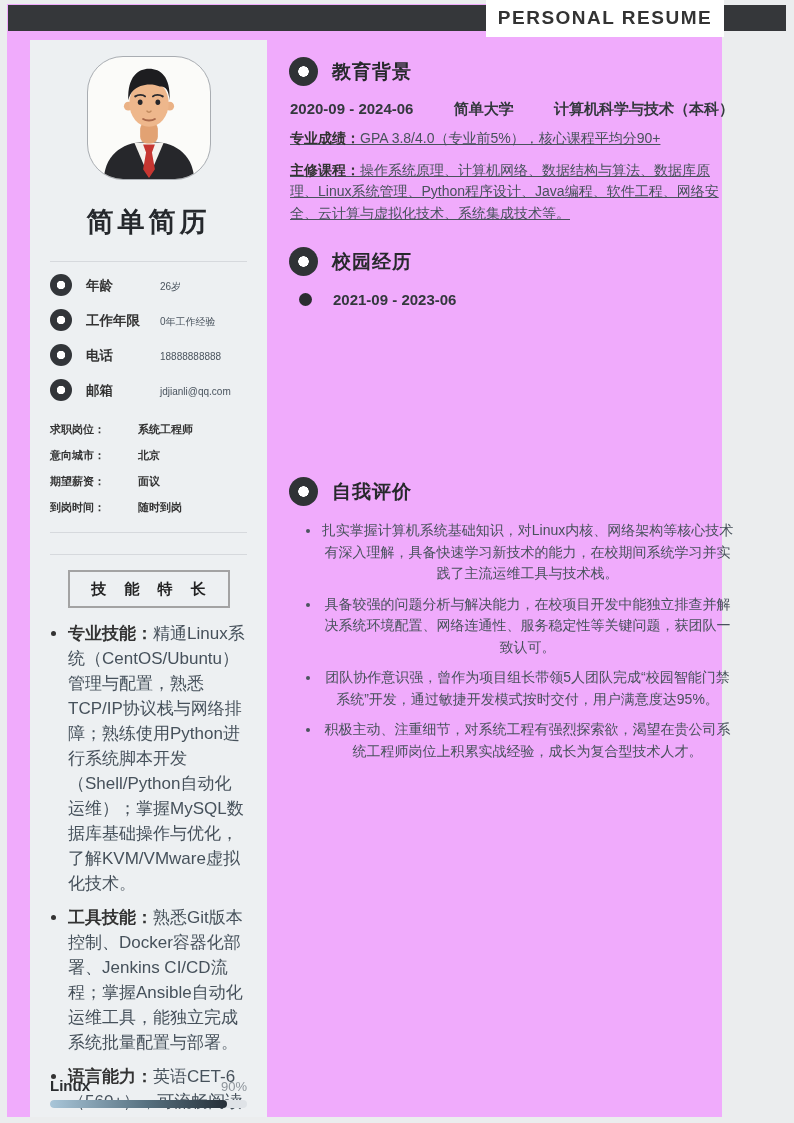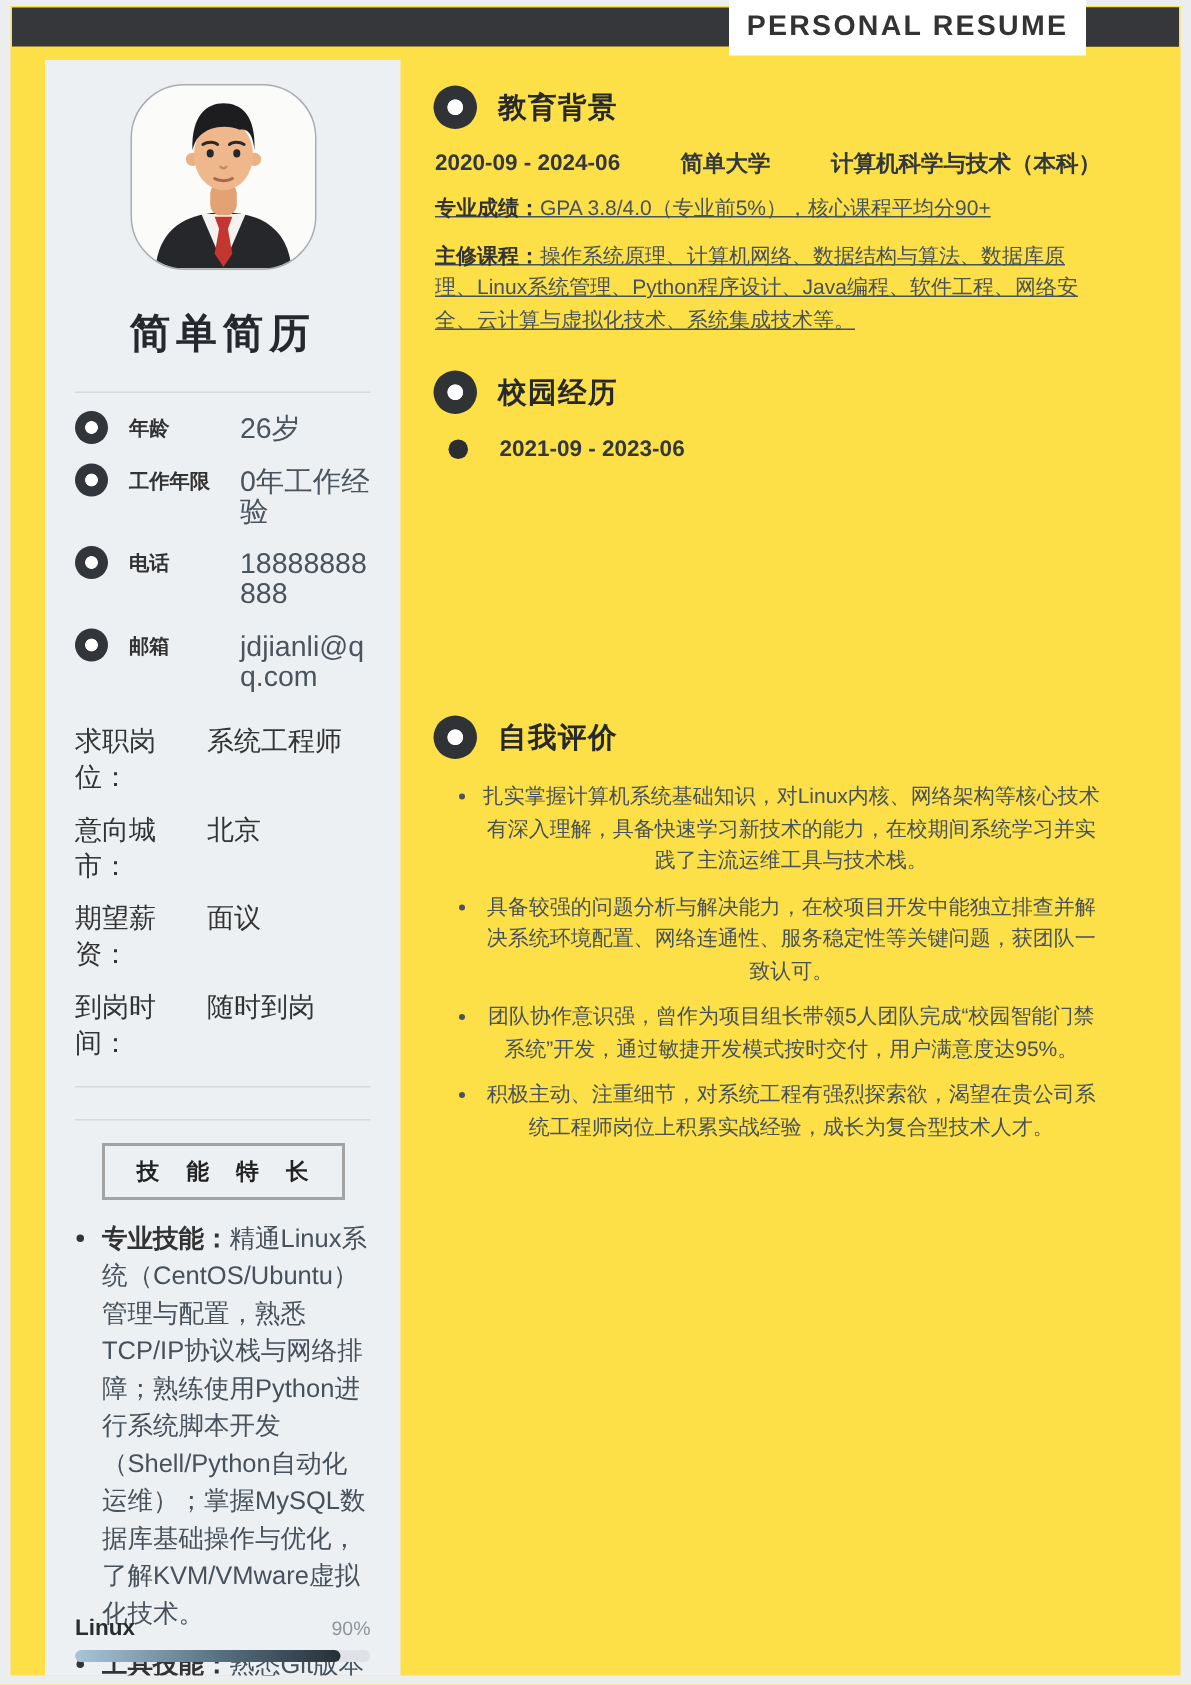--- a/index.html
+++ b/index.html
@@ -4,21 +4,21 @@
 <style>
   * { box-sizing: border-box; margin: 0; padding: 0; }
   html,body { width:794px; height:1123px; }
   body {
     position: relative;
     background: #ebedee;
     font-family: "Liberation Sans", "DejaVu Sans", sans-serif;
     color: #46515b;
     overflow: hidden;
   }
-  .page { position:absolute; left:7px; top:4px; width:780px; height:1113px; background:#fde047; }
+  .page { position:absolute; left:7px; top:4px; width:715px; height:1113px; background:#f0abfc; }
 
   
   .topbar { position:absolute; left:1px; top:1px; width:778px; height:26px; background:#35373a; display:flex; }
   .topbar-fill-left { flex:1; }
   .topbar-fill-right { width:62px; background:#35373a; }
   .topbar-title {
     width:238px; height:38px; margin-top:-6px; background:#fff;
     display:flex; align-items:center; justify-content:center;
     font-size:19px; font-weight:bold; letter-spacing:1.5px; color:#333;
   }
@@ -34,23 +34,23 @@
   }
   .avatar svg { display:block; }
   .side-name { margin-top:24px; text-align:center; font-size:27px; font-weight:bold; letter-spacing:4px; color:#25282c; }
   .divider { border:none; border-top:1px solid #d6d9dd; }
   .div-1 { margin-top:21px; }
   .info-list { margin-top:6px; }
   .info-row { display:flex; align-items:flex-start; margin-top:12px; }
   .donut-sm { width:22px; height:22px; border-radius:50%; flex:none;
     background: radial-gradient(circle at 50% 50%, #ffffff 0 4px, #323539 4.5px); }
   .info-label { margin-left:14px; width:74px; flex:none; font-weight:bold; font-size:13.5px; color:#333; padding-top:3px; }
-  .info-value { flex:1; font-size:19px; color:#4a545e; padding-top:3px; line-height:20px; word-break:break-all; }
+  .info-value { flex:1; font-size:10px; color:#4a545e; padding-top:3px; line-height:20px; word-break:break-all; }
   .job-list { margin-top:20px; }
-  .job-row { display:flex; margin-top:11px; font-weight:normal; font-size:18px; color:#333; }
+  .job-row { display:flex; margin-top:11px; font-weight:bold; font-size:11px; color:#333; }
   .job-label { width:88px; flex:none; }
   .div-2 { margin-top:17px; }
   .div-3 { margin-top:21px; }
   .skills-box {
     width:162px; margin:15px auto 0; border:2px solid #a3a3a3; padding:8px 0 7px;
     text-align:center; font-size:15px; font-weight:bold; color:#222;
     letter-spacing:7px; text-indent:7px;
   }
   .skill-list { margin:13px 0 0; padding-left:18px; list-style:disc; }
   .skill-list li { font-size:17px; line-height:25px; color:#46515b; margin-bottom:9px; }

